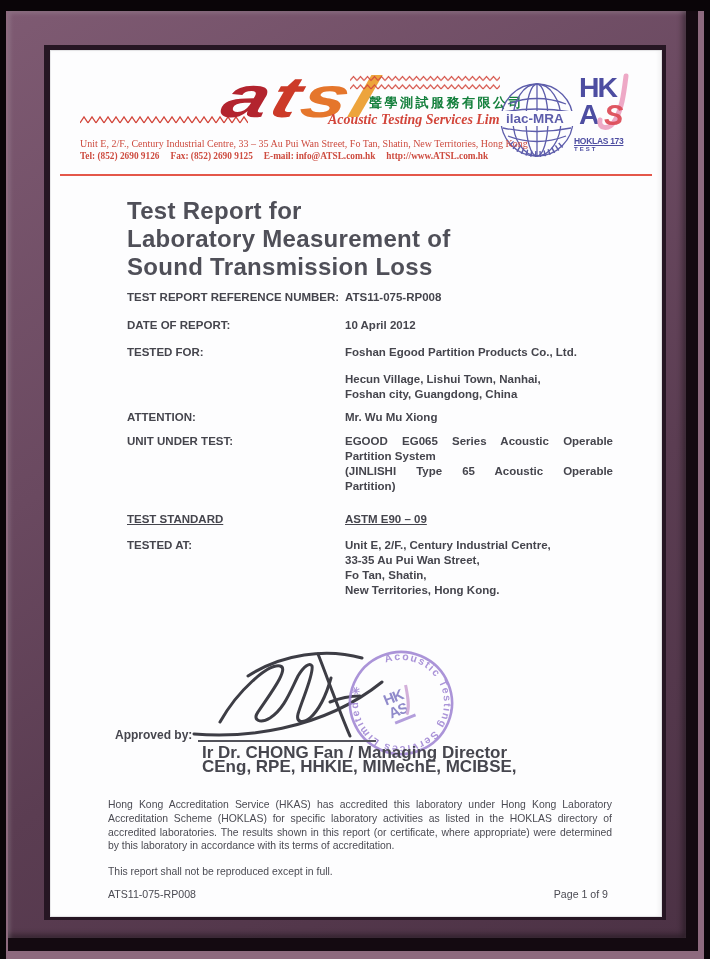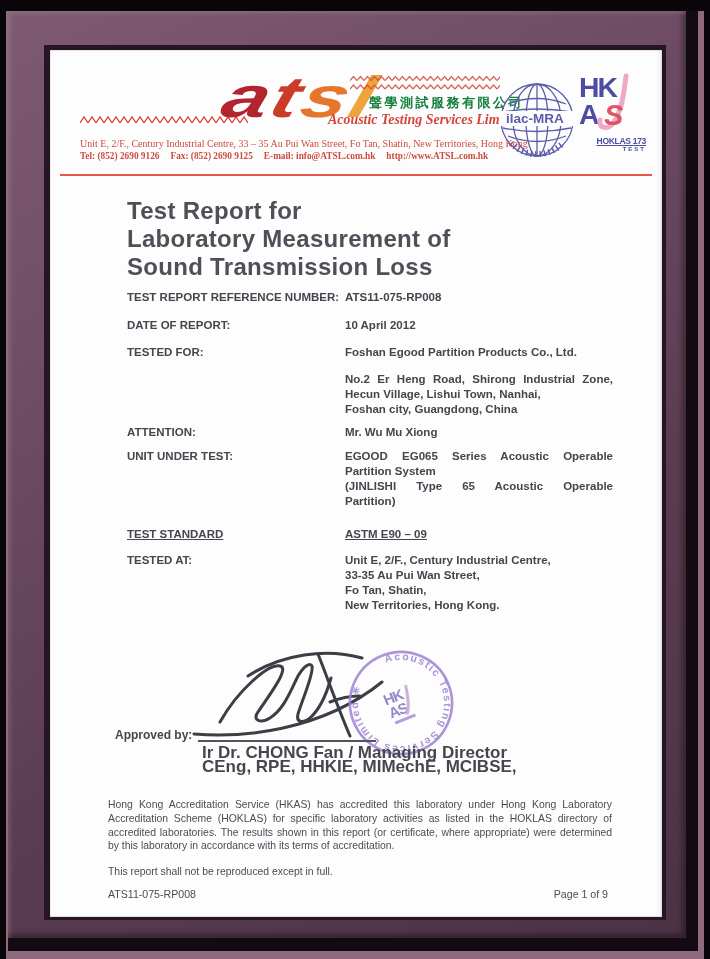--- a/index.html
+++ b/index.html
@@ -34,21 +34,21 @@
              font-size:13px; letter-spacing:2.5px; color:#15803d; white-space:nowrap;margin-left:17px; }
   .en-name { left:278px; top:61px; font-family:"Liberation Serif",serif; font-style:italic;
              font-weight:700; font-size:14.5px; color:#d2453a; white-space:nowrap;
              transform:scale(.96,1); transform-origin:left top; }
   .addr1 { left:30px; top:88px; font-family:"Liberation Serif",serif; font-weight:400;
            font-size:10px; color:#cd4b3f; white-space:nowrap; }
   .addr2 { left:30px; top:101px; font-family:"Liberation Serif",serif; font-weight:700;
            font-size:9.3px; color:#cd4b3f; display:flex; gap:11px; white-space:nowrap; }
   .red-rule { left:10px; top:124px; width:592px; height:2px; background:#e4574a; }
   .hoklas-txt { left:524px; top:86px; width:72px; font-size:8.5px; font-weight:700;
-                color:#4d4da1; text-align:right; }
+                color:#4d4da1; text-align:left; }
   .hoklas-txt .u { text-decoration:underline; letter-spacing:-0.3px; }
   .hoklas-txt .s { font-size:6px; letter-spacing:2px; }
 
   
   .title { left:77px; top:147px; font-size:24px; font-weight:700; line-height:28px;
            color:#4f4f58; letter-spacing:.3px; }
 
   
   .details { left:77px; top:240px; width:486px; font-size:11.5px; font-weight:700;
              color:#45454d; }
@@ -168,21 +168,20 @@
         </div>
         <div class="row mb12">
           <div class="lbl">TESTED FOR:</div>
           <div class="val">
                     <div>Foshan Egood Partition Products Co., Ltd.</div>
                   </div>
         </div>
         <div class="row mb8">
           <div class="lbl"></div>
           <div class="val">
-            <div class="jst">No.2 Er Heng Road, Shirong Industrial Zone,</div>
             <div>Hecun Village, Lishui Town, Nanhai,</div>
             <div>Foshan city, Guangdong, China</div>
           </div>
         </div>
         <div class="row mb9">
           <div class="lbl">ATTENTION:</div>
           <div class="val">
                     <div>Mr. Wu Mu Xiong</div>
                   </div>
         </div>

